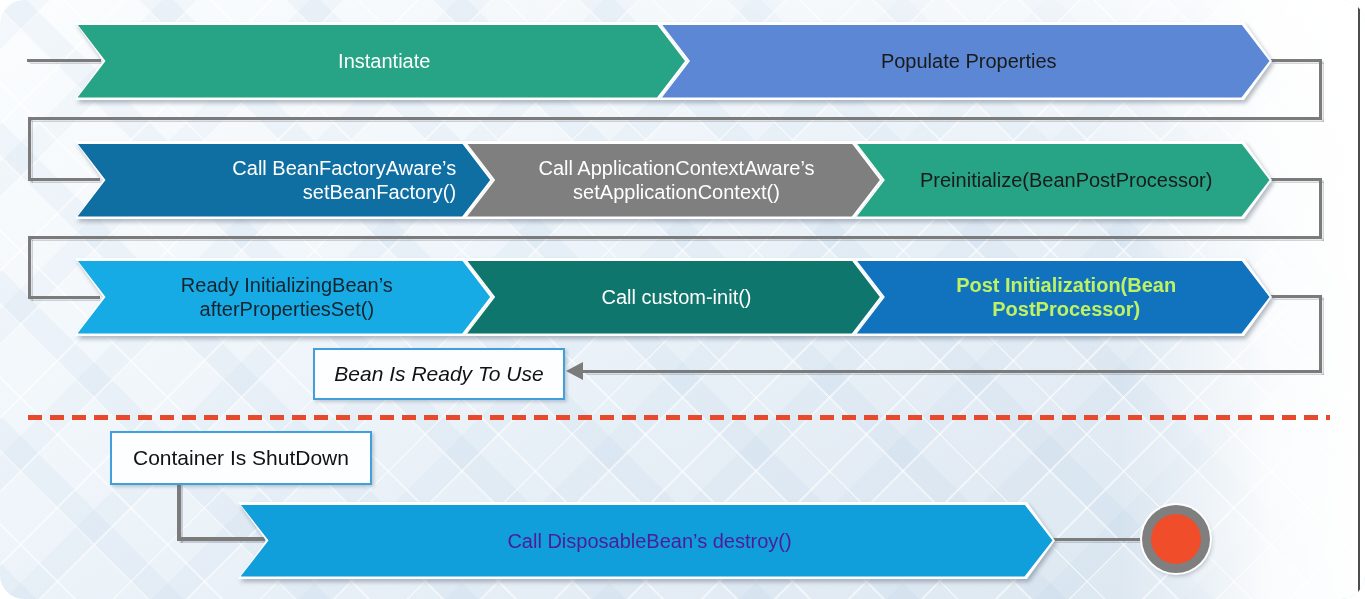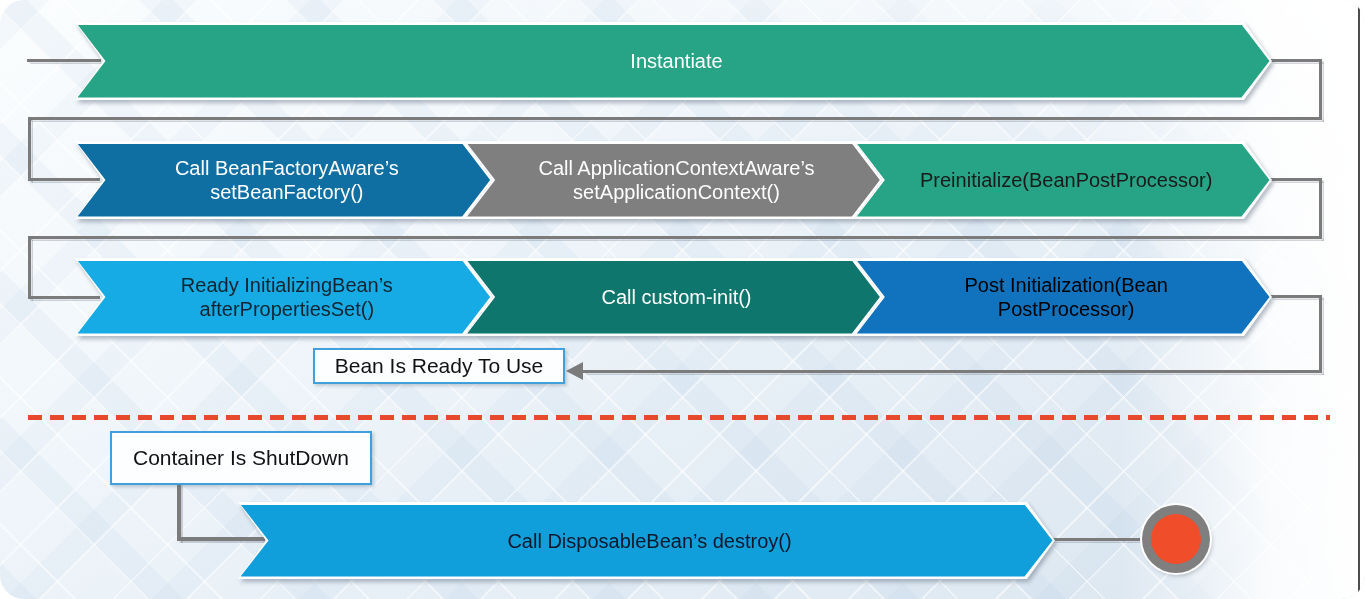--- a/index.html
+++ b/index.html
@@ -92,25 +92,30 @@
 
   <div class="dash-line" style="left:28px;top:415px;width:1302px;
               background:repeating-linear-gradient(90deg,#e7492c 0 14px,transparent 14px 22px)"></div>
 
   <div class="chev-row" style="left:75px;top:22px;width:1197px;height:78px">
     <div class="chev">
       <div class="chev-fill" style="background: rgb(39, 163, 133); color: rgb(255, 255, 255);">
         <span>Instantiate</span>
       </div>
     </div>
+    <div class="chev">
+      <div class="chev-fill" style="background: rgb(91, 135, 213); color: rgb(26, 26, 26);">
+        <span>Populate Properties</span>
+      </div>
+    </div>
   </div>
 
   <div class="chev-row" style="left:75px;top:141px;width:1197px;height:78px">
     <div class="chev">
-      <div class="chev-fill" style="background: rgb(15, 111, 162); color: rgb(255, 255, 255);">
+      <div class="chev-fill" style="background: rgb(15, 111, 162); color: rgb(255, 255, 255); text-align: right;">
         <span>Call BeanFactoryAware’s setBeanFactory()</span>
       </div>
     </div>
     <div class="chev">
       <div class="chev-fill" style="background: rgb(127, 127, 127); color: rgb(255, 255, 255);">
         <span>Call ApplicationContextAware’s setApplicationContext()</span>
       </div>
     </div>
     <div class="chev">
       <div class="chev-fill" style="background: rgb(39, 163, 133); color: rgb(26, 26, 26);">
@@ -124,37 +129,37 @@
       <div class="chev-fill" style="background: rgb(22, 171, 229); color: rgb(20, 36, 47);">
         <span>Ready InitializingBean’s afterPropertiesSet()</span>
       </div>
     </div>
     <div class="chev">
       <div class="chev-fill" style="background: #0f766e; color: rgb(255, 255, 255); text-align: center;">
         <span>Call custom-init()</span>
       </div>
     </div>
     <div class="chev">
-      <div class="chev-fill" style="background: rgb(17, 115, 190); color: #000000;">
+      <div class="chev-fill" style="background: rgb(17, 115, 190); color: #bef264; font-weight: bold;">
         <span>Post Initialization(Bean PostProcessor)</span>
       </div>
     </div>
   </div>
 
-  <div class="note-box" style="left: 313px; top: 348px; width: 252px; height: 36px; border-color: rgb(65, 160, 220);">
+  <div class="note-box" style="left: 313px; top: 348px; width: 252px; height: 52px; border-color: rgb(65, 160, 220); font-style: italic;">
     <span>Bean Is Ready To Use</span>
   </div>
 
   <div class="note-box" style="left: 110px; top: 431px; width: 262px; height: 54px; border-color: rgb(65, 160, 220);">
     <span>Container Is ShutDown</span>
   </div>
 
   <div class="chev-row" style="left:238px;top:502px;width:817px;height:77px">
     <div class="chev">
-      <div class="chev-fill" style="background: rgb(17, 159, 219); color: #0f172a;">
+      <div class="chev-fill" style="background: rgb(17, 159, 219); color: #4c1d95;">
         <span>Call DisposableBean’s destroy()</span>
       </div>
     </div>
   </div>
 
   <div class="end-circle" style="left: 1142px; top: 505px; background: rgb(127, 127, 127);">
     <div class="end-circle-inner" style="background: rgb(240, 77, 43);"></div>
   </div>
 </div>
 

